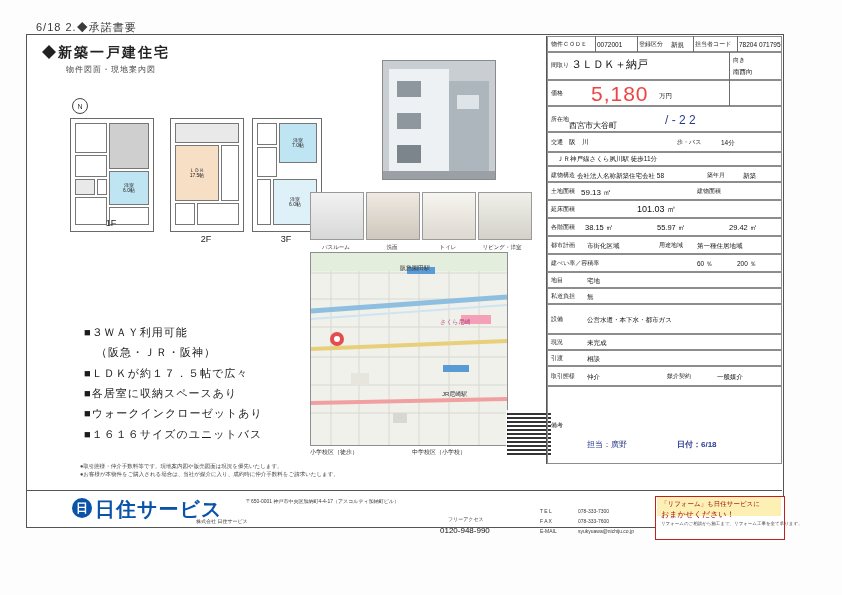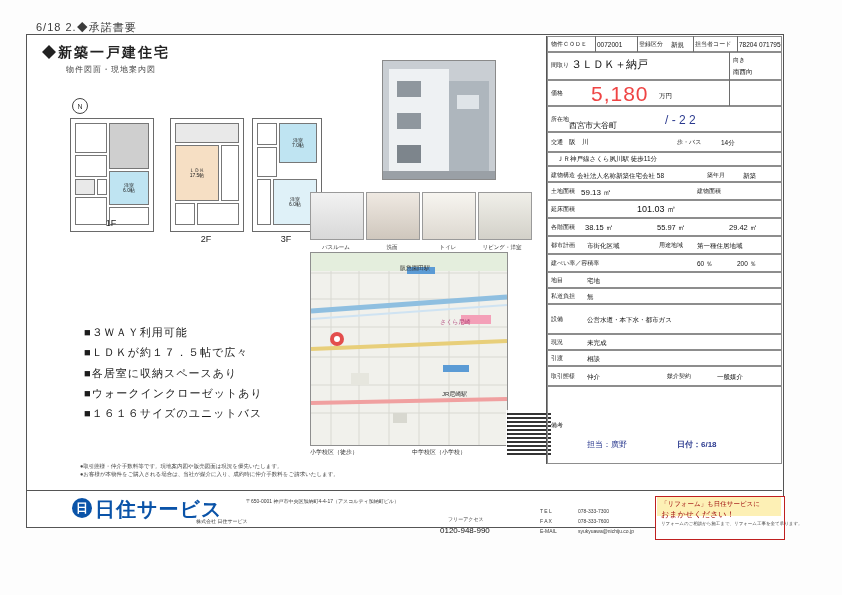--- a/index.html
+++ b/index.html
@@ -170,20 +170,21 @@
   <div class="mapcap" style="left:400px;top:264px;">阪急園田駅</div>
   <div class="mapcap" style="left:442px;top:390px;">JR尼崎駅</div>
   <div class="mapcap" style="left:440px;top:318px;color:#b1457a;">さくら尼崎</div>
   <div class="mapcap" style="left:310px;top:448px;">小学校区（徒歩）</div>
   <div class="mapcap" style="left:412px;top:448px;">中学校区（小学校）</div>
 
   <div class="abs" id="qr"></div>
 
   <div class="abs" id="bullets">
     <div>■３ＷＡＹ利用可能</div>
+    <div>　（阪急・ＪＲ・阪神）</div>
     <div>■ＬＤＫが約１７．５帖で広々</div>
     <div>■各居室に収納スペースあり</div>
     <div>■ウォークインクローゼットあり</div>
     <div>■１６１６サイズのユニットバス</div>
   </div>
 
   <div class="abs" id="disc">
     <div>●取引態様・仲介手数料等です。現地案内図や販売図面は現況を優先いたします。</div>
     <div>●お客様が本物件をご購入される場合は、当社が媒介に入り、成約時に仲介手数料をご請求いたします。</div>
   </div>

